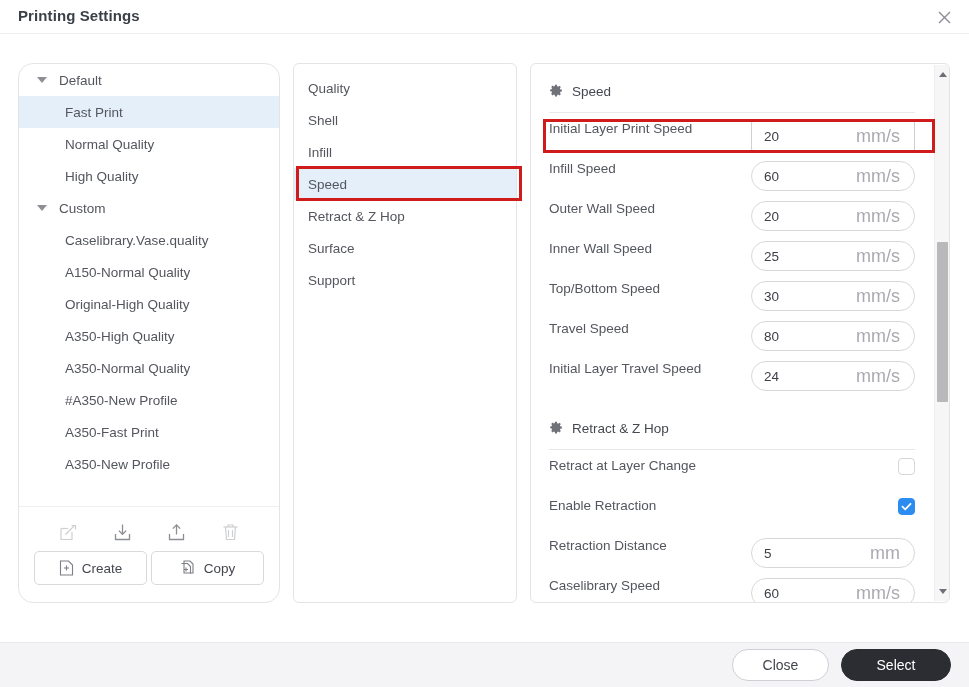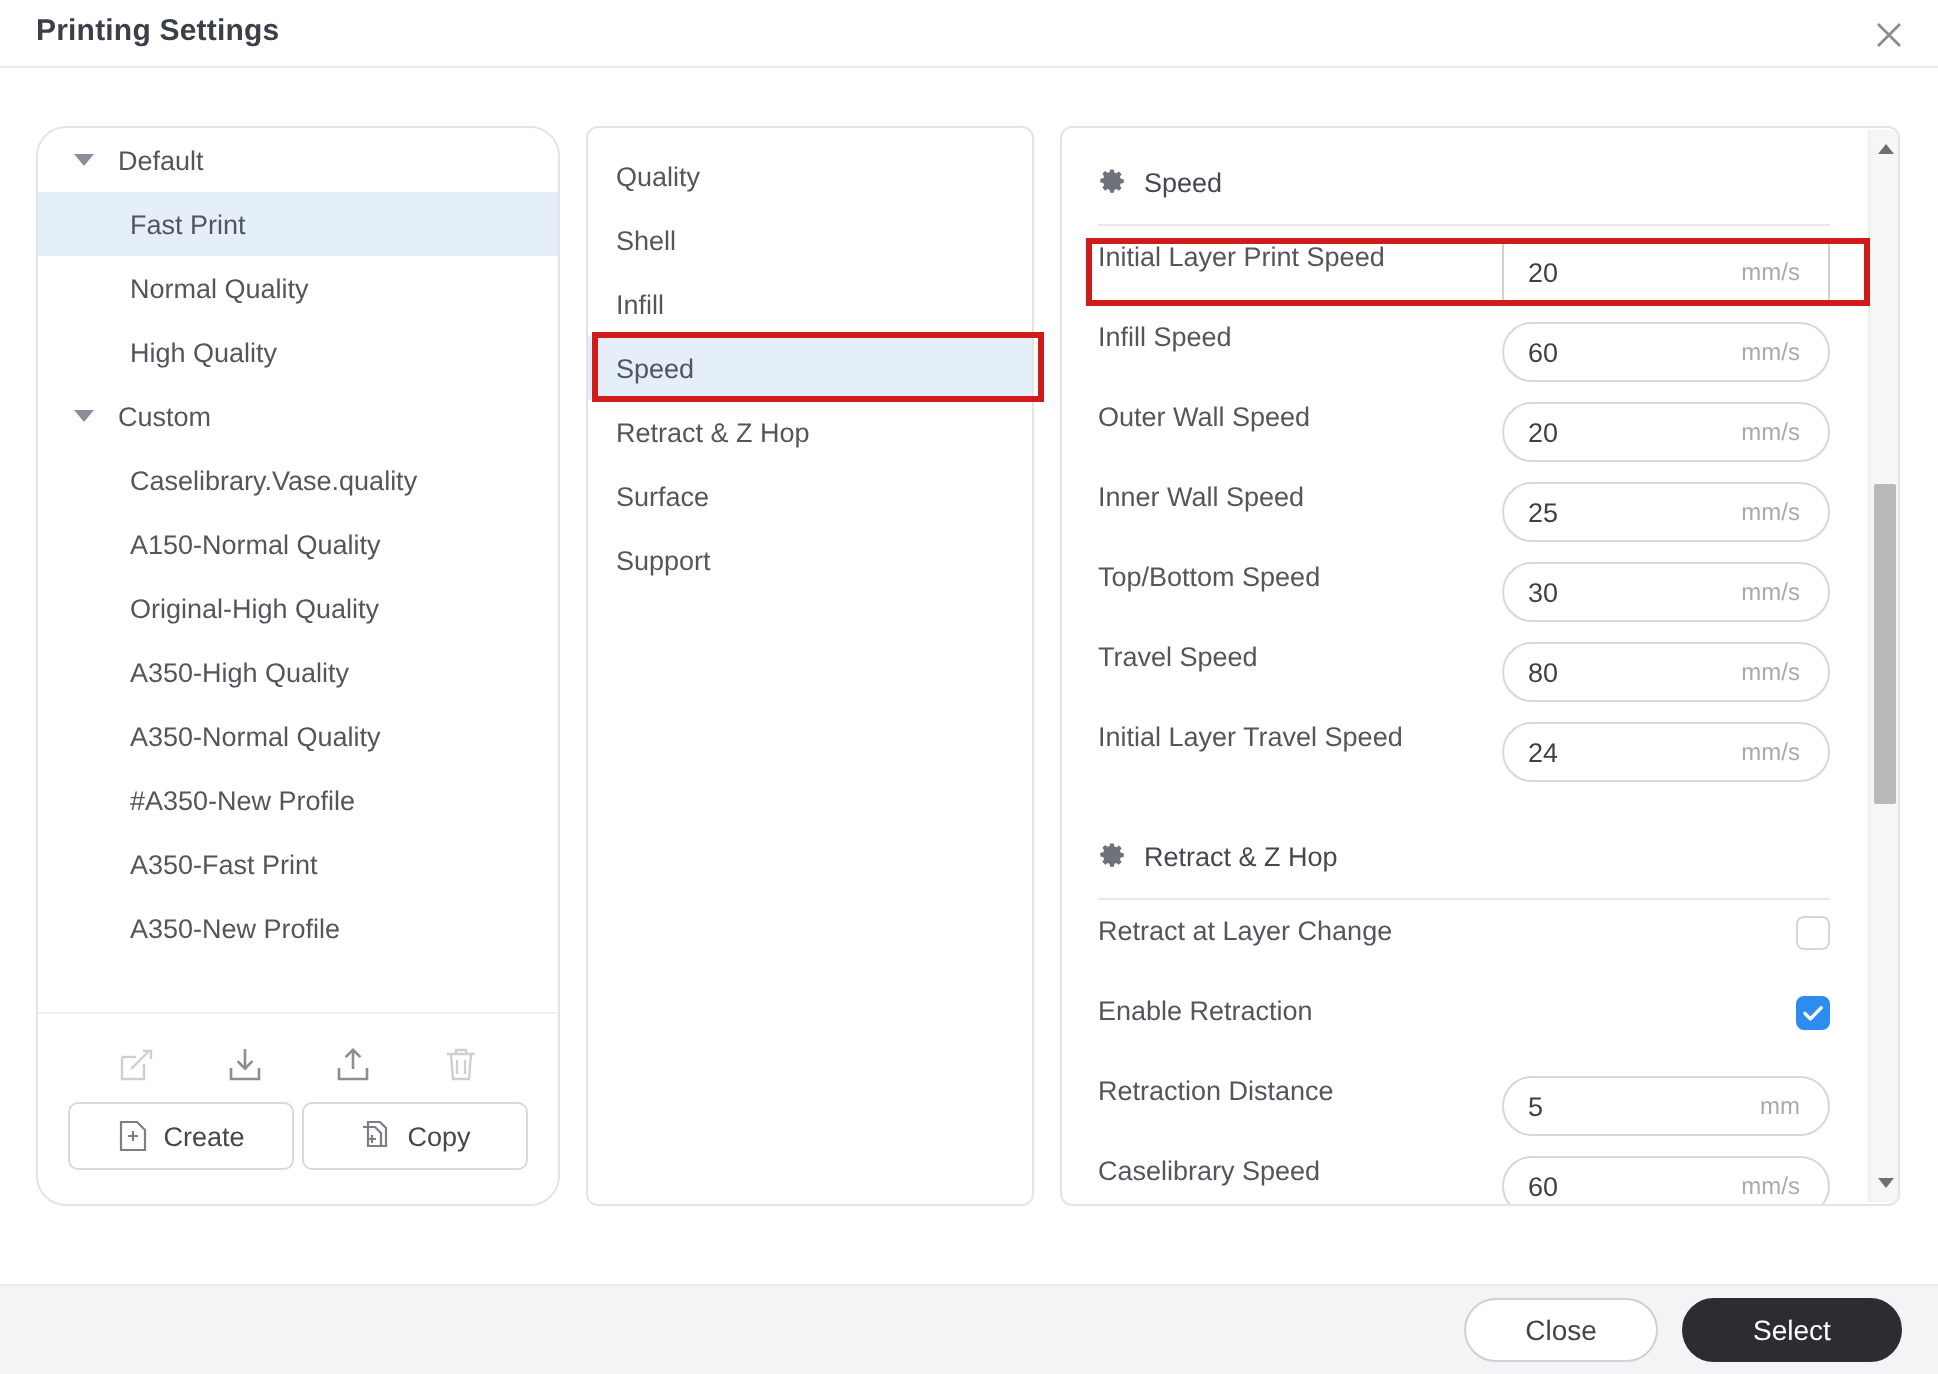--- a/index.html
+++ b/index.html
@@ -127,21 +127,21 @@
   .field {
     width: 164px; height: 30px;
     border: 1px solid #d8d8dc; border-radius: 16px;
     background: #fff;
     display: flex; align-items: center; justify-content: space-between;
     padding: 0 14px 0 12px;
     cursor: text;
   }
   .field.boxed { border-radius: 2px; border-color: #cfcfd4; }
   .fv { font-size: 13.5px; color: #3d4047; }
-  .fu { font-size: 12px; color: #a9abb1; }
+  .fu { font-size: 18px; color: #a9abb1; }
   .cbx {
     width: 17px; height: 17px; border-radius: 4px;
     border: 1px solid #d5d6da; background: #fff;
     cursor: pointer;
     display: flex; align-items: center; justify-content: center;
   }
   .cbx.on { background: #2d8cf0; border-color: #2d8cf0; }
 
   
   .sbar {

